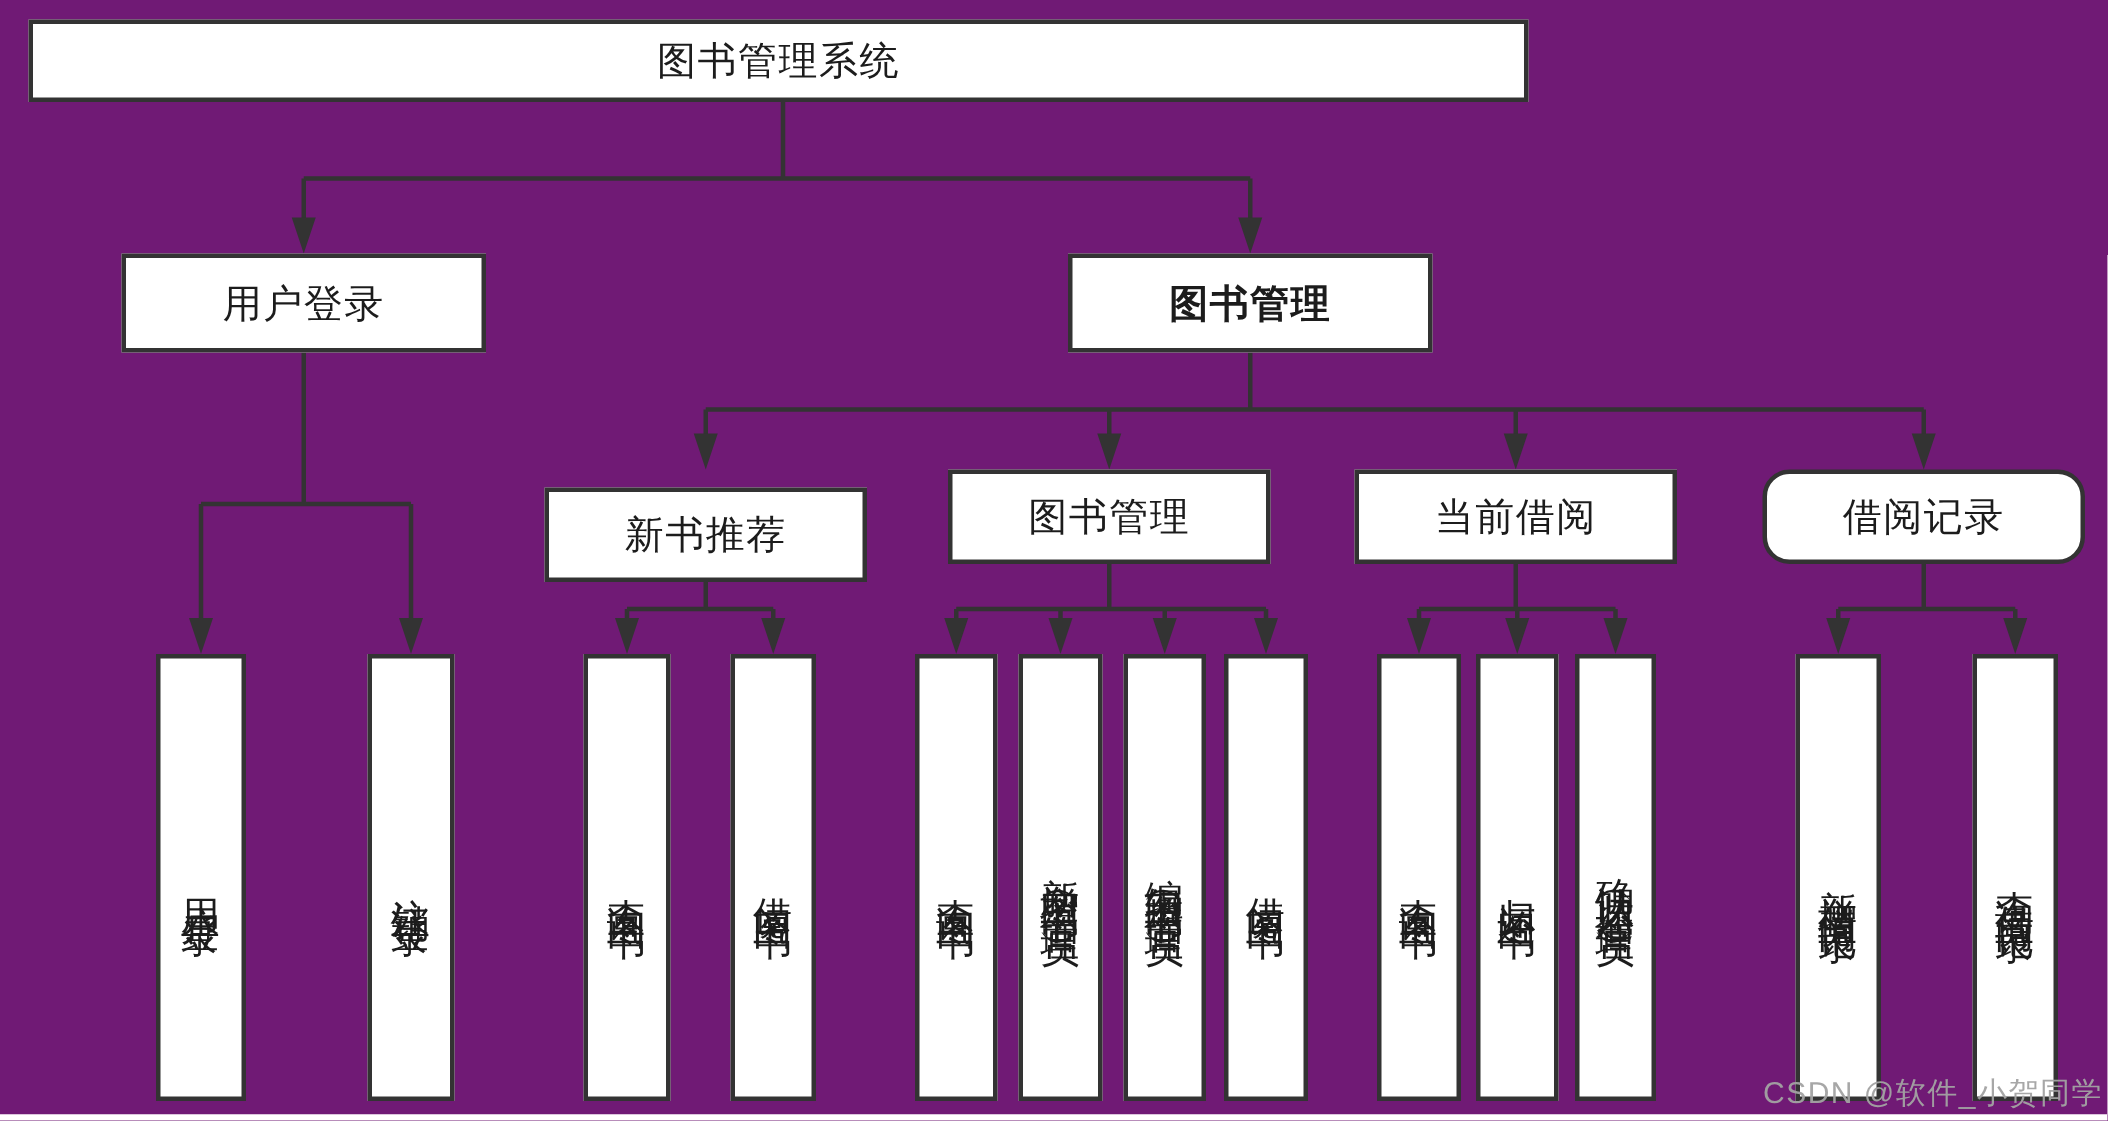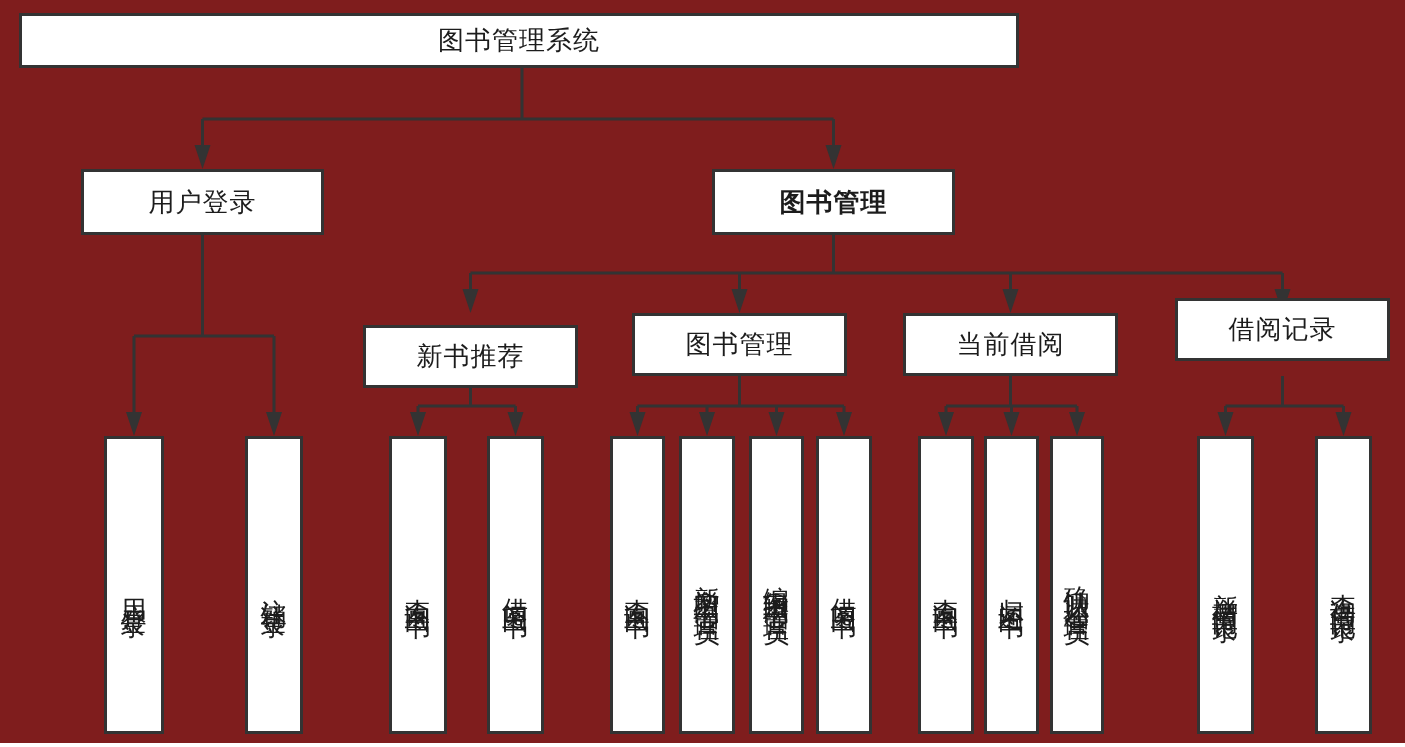--- a/index.html
+++ b/index.html
@@ -1,19 +1,19 @@
 <!DOCTYPE html>
 <html><head>
 <meta charset="utf-8">
 <style>
   html,body{margin:0;padding:0;background:#ffffff;}
   .canvas{
     position:relative;
     width:1405px;height:743px;
-    background:#7f1d1d;
+    background:#701a75;
     font-family:"Liberation Sans","DejaVu Sans",sans-serif;
     overflow:hidden;
   }
   .wires{position:absolute;left:0;top:0;z-index:1;}
   .box{
     position:absolute;
     box-sizing:border-box;
     background:#ffffff;
     border:3px solid #333333;
     display:flex;
@@ -107,21 +107,21 @@
 
   <div class="box h" style="left:363px;top:313px;width:215px;height:63px;margin-top:12px;">
     <span>新书推荐</span>
   </div>
   <div class="box h" style="left:632px;top:313px;width:215px;height:63px;">
     <span>图书管理</span>
   </div>
   <div class="box h" style="left:903px;top:313px;width:215px;height:63px;">
     <span>当前借阅</span>
   </div>
-  <div class="box h" style="left:1175px;top:298px;width:215px;height:63px;">
+  <div class="box h" style="left:1175px;top:313px;width:215px;height:63px;border-radius:18px;">
     <span>借阅记录</span>
   </div>
 
   <div class="box v" style="left:104px;top:436px;width:60px;height:298px;">
     <span>用户登录</span>
   </div>
   <div class="box v" style="left:245px;top:436px;width:58px;height:298px;">
     <span>注销登录</span>
   </div>
 
@@ -155,14 +155,15 @@
     <span>确认归还（管理员）</span>
   </div>
 
   <div class="box v" style="left:1197px;top:436px;width:57px;height:298px;">
     <span>新增借阅记录</span>
   </div>
   <div class="box v" style="left:1315px;top:436px;width:57px;height:298px;">
     <span>查询借阅记录</span>
   </div>
 
+  <div class="watermark">CSDN @软件_小贺同学</div>
 
 </div>
 
 </body></html>

